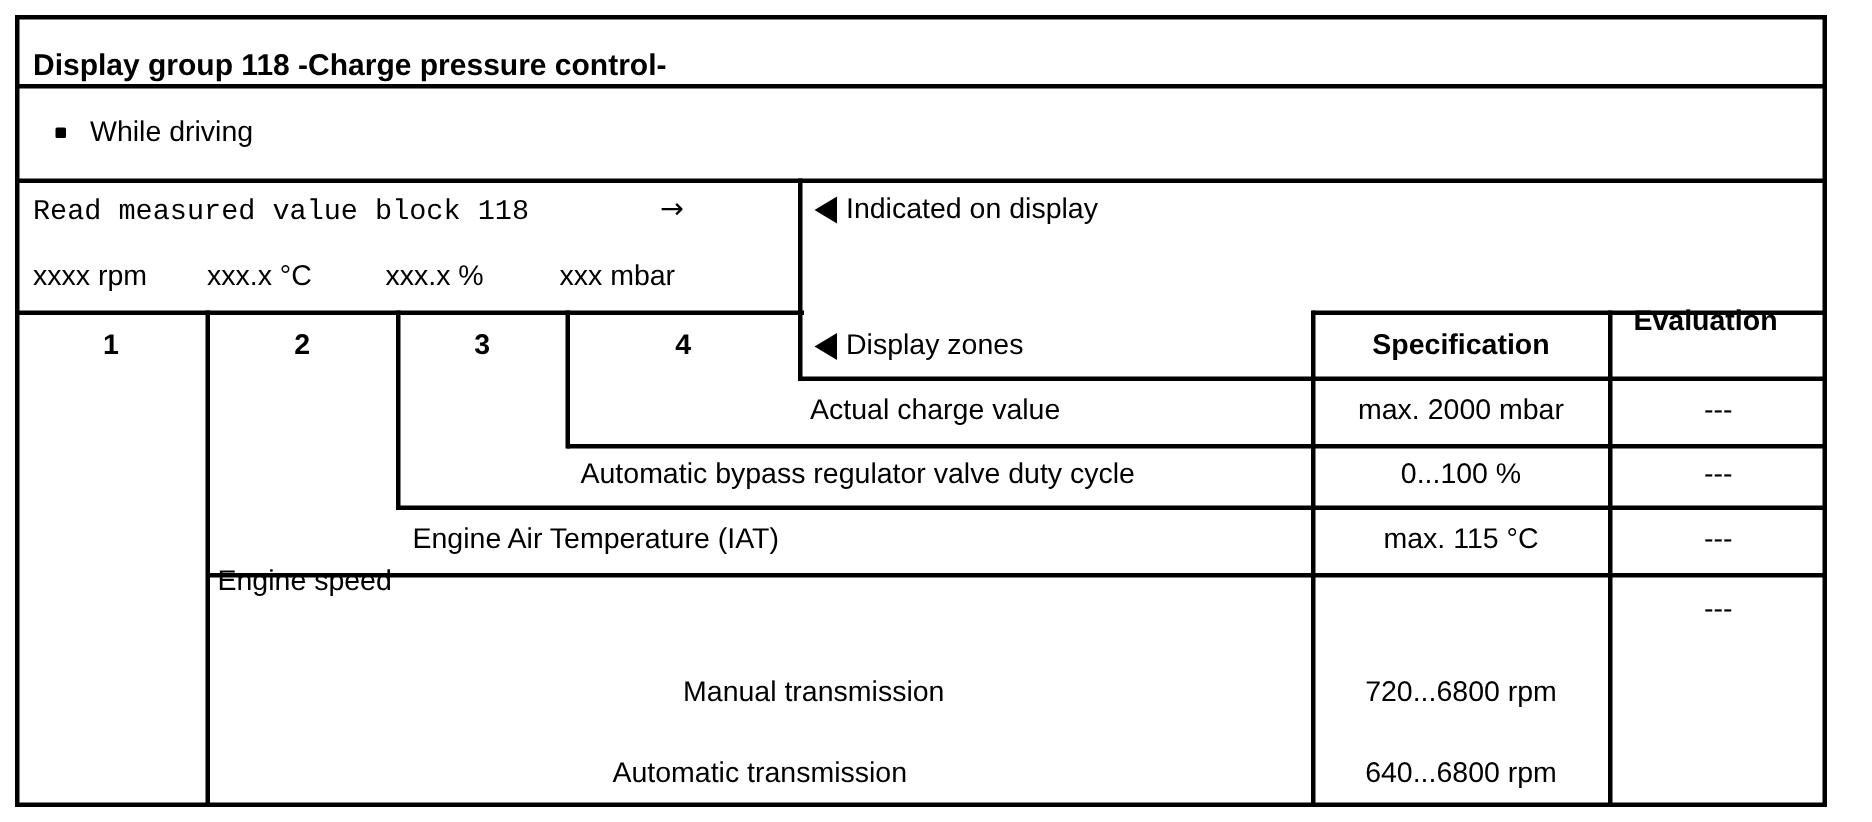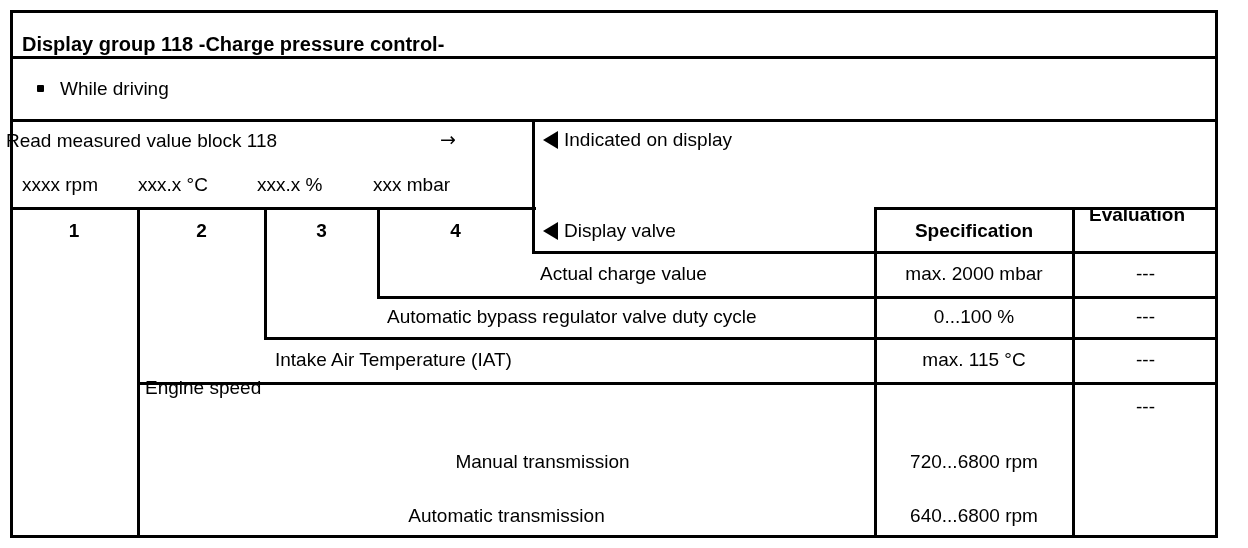--- a/index.html
+++ b/index.html
@@ -41,50 +41,50 @@
 <div class="vl" style="left:264px;top:207px;height:133px;"></div>
 <div class="vl" style="left:377px;top:207px;height:92px;"></div>
 <div class="vl" style="left:874px;top:207px;height:331px;"></div>
 <div class="vl" style="left:1072px;top:207px;height:331px;"></div>
 
 <div class="t b" style="left:22px;top:33px;font-size:20px;">Display group 118 -Charge pressure control-</div>
 
 <div class="bullet" style="left:37px;top:85px;"></div>
 <div class="t" style="left:60px;top:78px;text-align:center;">While driving</div>
 
-<div class="t" style="left:6px;top:130px;">Read measured value block 118</div>
+<div class="t" style="left:22px;top:130px;font-family:Liberation Mono, monospace;">Read measured value block 118</div>
 <div class="t arrow" style="left:440px;top:128px;">→</div>
 
 <div class="t" style="left:22px;top:174px;">xxxx rpm</div>
 <div class="t" style="left:138px;top:174px;">xxx.x °C</div>
 <div class="t" style="left:257px;top:174px;">xxx.x %</div>
 <div class="t" style="left:373px;top:174px;">xxx mbar</div>
 
 <div class="tri" style="left:543px;top:131px;"></div>
 <div class="t" style="left:564px;top:129px;">Indicated on display</div>
 
 <div class="t b ctr" style="left:10px;top:220px;width:128px;">1</div>
 <div class="t b ctr" style="left:138px;top:220px;width:127px;">2</div>
 <div class="t b ctr" style="left:265px;top:220px;width:113px;">3</div>
 <div class="t b ctr" style="left:378px;top:220px;width:155px;">4</div>
 
 <div class="tri" style="left:543px;top:222px;"></div>
-<div class="t" style="left:564px;top:220px;">Display valve</div>
+<div class="t" style="left:564px;top:220px;">Display zones</div>
 <div class="t b ctr" style="left:875px;top:220px;width:198px;">Specification</div>
 <div class="t b ctr" style="left:1073px;top:204px;width:128px;">Evaluation</div>
 
 <div class="t" style="left:540px;top:263px;">Actual charge value</div>
 <div class="t ctr" style="left:875px;top:263px;width:198px;">max. 2000 mbar</div>
 <div class="t ctr" style="left:1073px;top:263px;width:145px;">---</div>
 
 <div class="t" style="left:387px;top:306px;">Automatic bypass regulator valve duty cycle</div>
 <div class="t ctr" style="left:875px;top:306px;width:198px;">0...100 %</div>
 <div class="t ctr" style="left:1073px;top:306px;width:145px;">---</div>
 
-<div class="t" style="left:275px;top:349px;">Intake Air Temperature (IAT)</div>
+<div class="t" style="left:275px;top:349px;">Engine Air Temperature (IAT)</div>
 <div class="t ctr" style="left:875px;top:349px;width:198px;">max. 115 °C</div>
 <div class="t ctr" style="left:1073px;top:349px;width:145px;">---</div>
 
 <div class="t" style="left:145px;top:377px;">Engine speed</div>
 <div class="t ctr" style="left:1073px;top:396px;width:145px;">---</div>
 
 <div class="t ctr" style="left:138px;top:451px;width:737px;padding-left:36px;">Manual transmission</div>
 <div class="t ctr" style="left:875px;top:451px;width:198px;text-align:center;">720...6800 rpm</div>
 
 <div class="t ctr" style="left:138px;top:505px;width:737px;">Automatic transmission</div>

